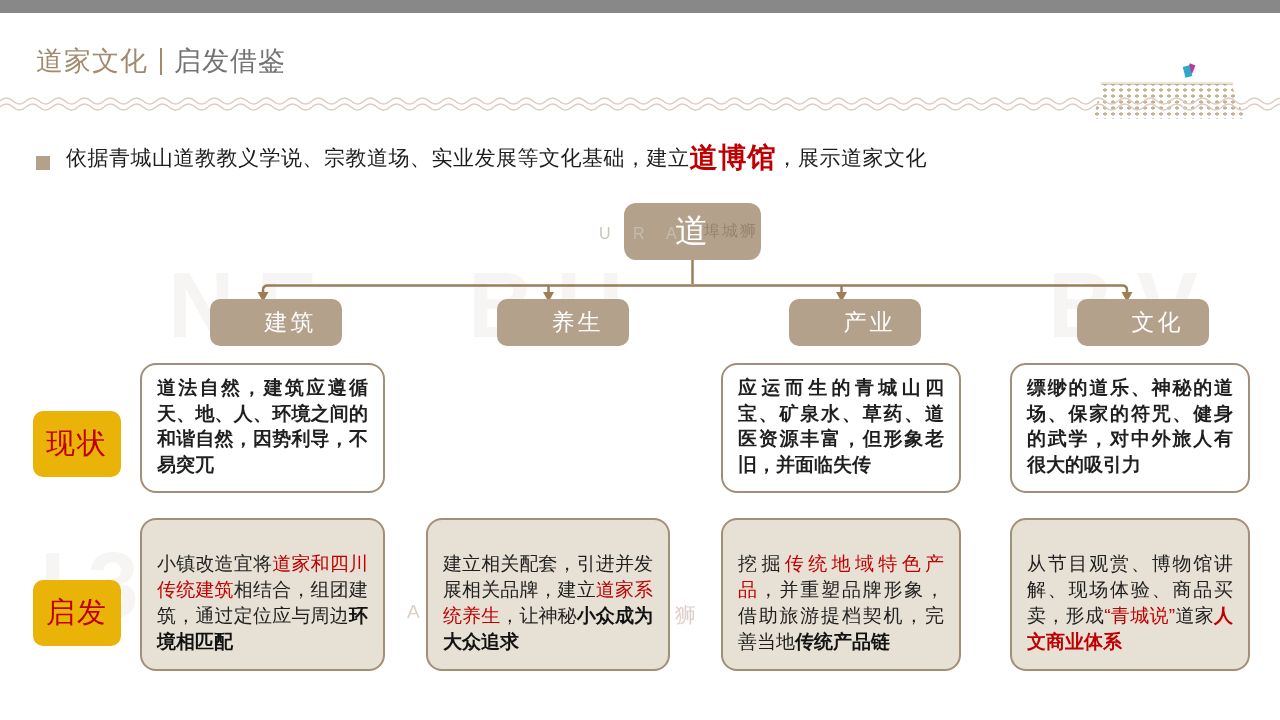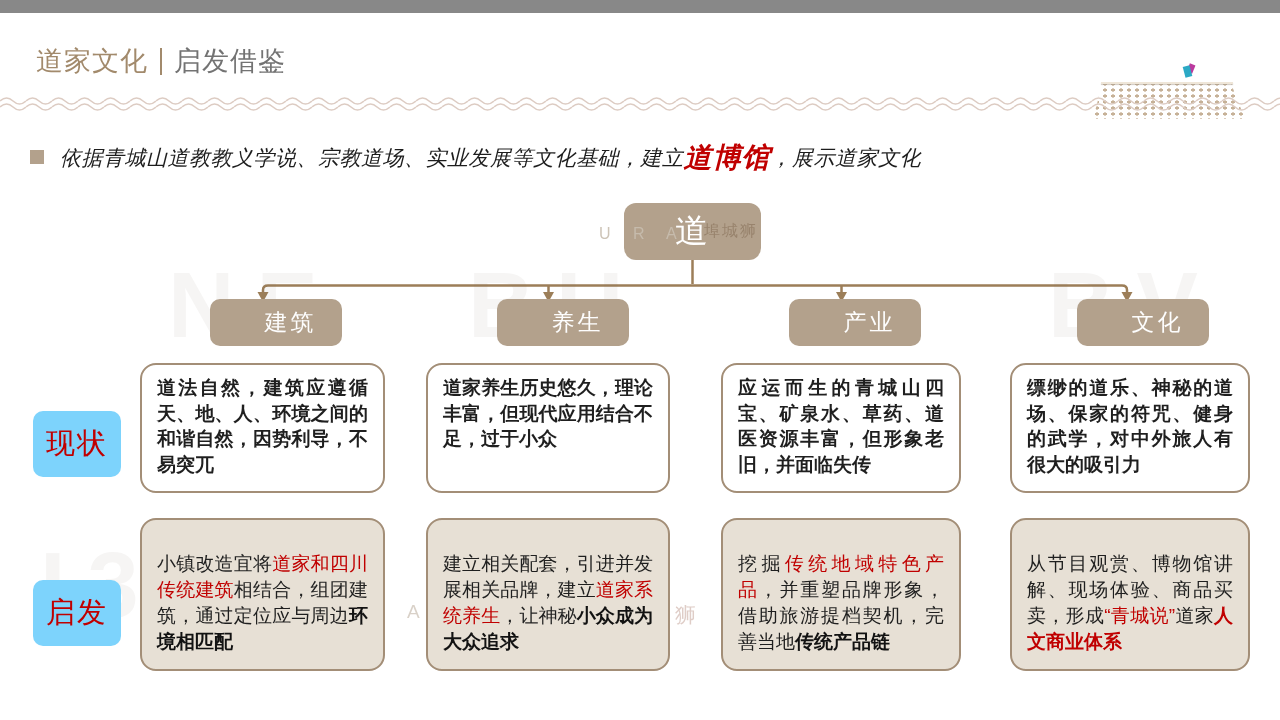--- a/index.html
+++ b/index.html
@@ -22,38 +22,38 @@
       radial-gradient(ellipse 2.6px 2px at 4px 3px,#c6b197 70%,rgba(198,177,151,.25) 85%,transparent 90%);
     background-size:8px 6px;
   }
   .roof-ridge{position:absolute;top:34%;left:5%;width:87%;height:2px;background:#efe6d8;box-shadow:0 1px 1px rgba(120,100,80,.35);}
   .roof-figure{position:absolute;left:60%;top:2%;width:14px;height:16px;}
   .roof-figure .fig-a{position:absolute;left:0;top:2px;width:7px;height:11px;background:#2ba9c5;transform:rotate(-15deg);}
   .roof-figure .fig-b{position:absolute;left:4px;top:0;width:6px;height:9px;background:#bb3a9e;transform:rotate(22deg);}
   
   .wave-divider{position:absolute;left:0;top:82px;width:1280px;height:18px;}
   
-  .intro{position:absolute;left:30px;top:128px;width:1200px;display:flex;align-items:flex-start;font-style:italic;}
+  .intro{position:absolute;left:36px;top:128px;width:1200px;display:flex;align-items:center;}
   .bullet-marker{width:14px;height:14px;background:#b3a18c;margin-top:9px;flex:0 0 auto;}
   .intro-text{margin-left:16px;font-size:21px;color:#1d1d1d;letter-spacing:.5px;line-height:34px;}
   .intro-highlight{color:#c00000;font-weight:700;font-size:28px;line-height:1;vertical-align:-2px;letter-spacing:1px;}
   
   .connector-svg{position:absolute;left:0;top:0;width:1280px;height:720px;pointer-events:none;}
   .root-node{
     position:absolute;left:624px;top:190px;width:137px;height:57px;background:#b3a18c;border-radius:12px;
     display:flex;align-items:center;justify-content:center;color:#fff;font-size:33px;letter-spacing:2px;z-index:2;
   }
   .branch-node{
     position:absolute;top:286px;width:103px;height:47px;background:#b3a18c;border-radius:10px;
     display:flex;align-items:center;justify-content:center;color:#fdfdfd;font-size:23px;letter-spacing:3px;z-index:2;padding-left:29px;
   }
   .bn0{left:210px}.bn1{left:497px}.bn2{left:789px}.bn3{left:1077px}
   
   .row-label{
-    position:absolute;left:33px;width:88px;height:66px;background:#7dd3fc;border-radius:10px;
+    position:absolute;left:33px;width:88px;height:66px;background:#eab308;border-radius:10px;
     display:flex;align-items:center;justify-content:center;color:#c00000;font-size:29px;letter-spacing:2px;z-index:2;
   }
   .rl-status{top:398px}.rl-insight{top:567px}
   
   .card{
     position:absolute;border:2px solid #a38e77;border-radius:16px;box-sizing:border-box;
     padding:10px 15px;font-size:19px;line-height:25.5px;color:#1f1f1f;
     text-align:justify;text-align-last:left;z-index:1;
   }
   .status-card{top:350px;height:130px;background:#ffffff;font-weight:bold;}
@@ -142,21 +142,20 @@
   </div>
 
   <div class="row-label rl-status">
     <span>现状</span>
   </div>
   <div class="row-label rl-insight">
     <span>启发</span>
   </div>
 
   <div class="card status-card c0">道法自然，建筑应遵循天、地、人、环境之间的和谐自然，因势利导，不易突兀</div>
-  <div class="card status-card c1">道家养生历史悠久，理论丰富，但现代应用结合不足，过于小众</div>
   <div class="card status-card c2">应运而生的青城山四宝、矿泉水、草药、道医资源丰富，但形象老旧，并面临失传</div>
   <div class="card status-card c3">缥缈的道乐、神秘的道场、保家的符咒、健身的武学，对中外旅人有很大的吸引力</div>
 
   <div class="card insight-card c0"><span>小镇改造宜将</span><span class="seg-red">道家和四川传统建筑</span><span>相结合，组团建筑，通过定位应与周边</span><span class="seg-bold">环境相匹配</span></div>
   <div class="card insight-card c1"><span>建立相关配套，引进并发展相关品牌，建立</span><span class="seg-red">道家系统养生</span><span>，让神秘</span><span class="seg-bold">小众成为大众追求</span></div>
   <div class="card insight-card c2"><span>挖掘</span><span class="seg-red">传统地域特色产品</span><span>，并重塑品牌形象，借助旅游提档契机，完善当地</span><span class="seg-bold">传统产品链</span></div>
   <div class="card insight-card c3"><span>从节目观赏、博物馆讲解、现场体验、商品买卖，形成</span><span class="seg-red">“青城说”</span><span>道家</span><span class="seg-red seg-bold">人文商业体系</span></div>
 
   <div class="wm wm-ghost wm-g0">NE</div>
   <div class="wm wm-ghost wm-g1">BU</div>

